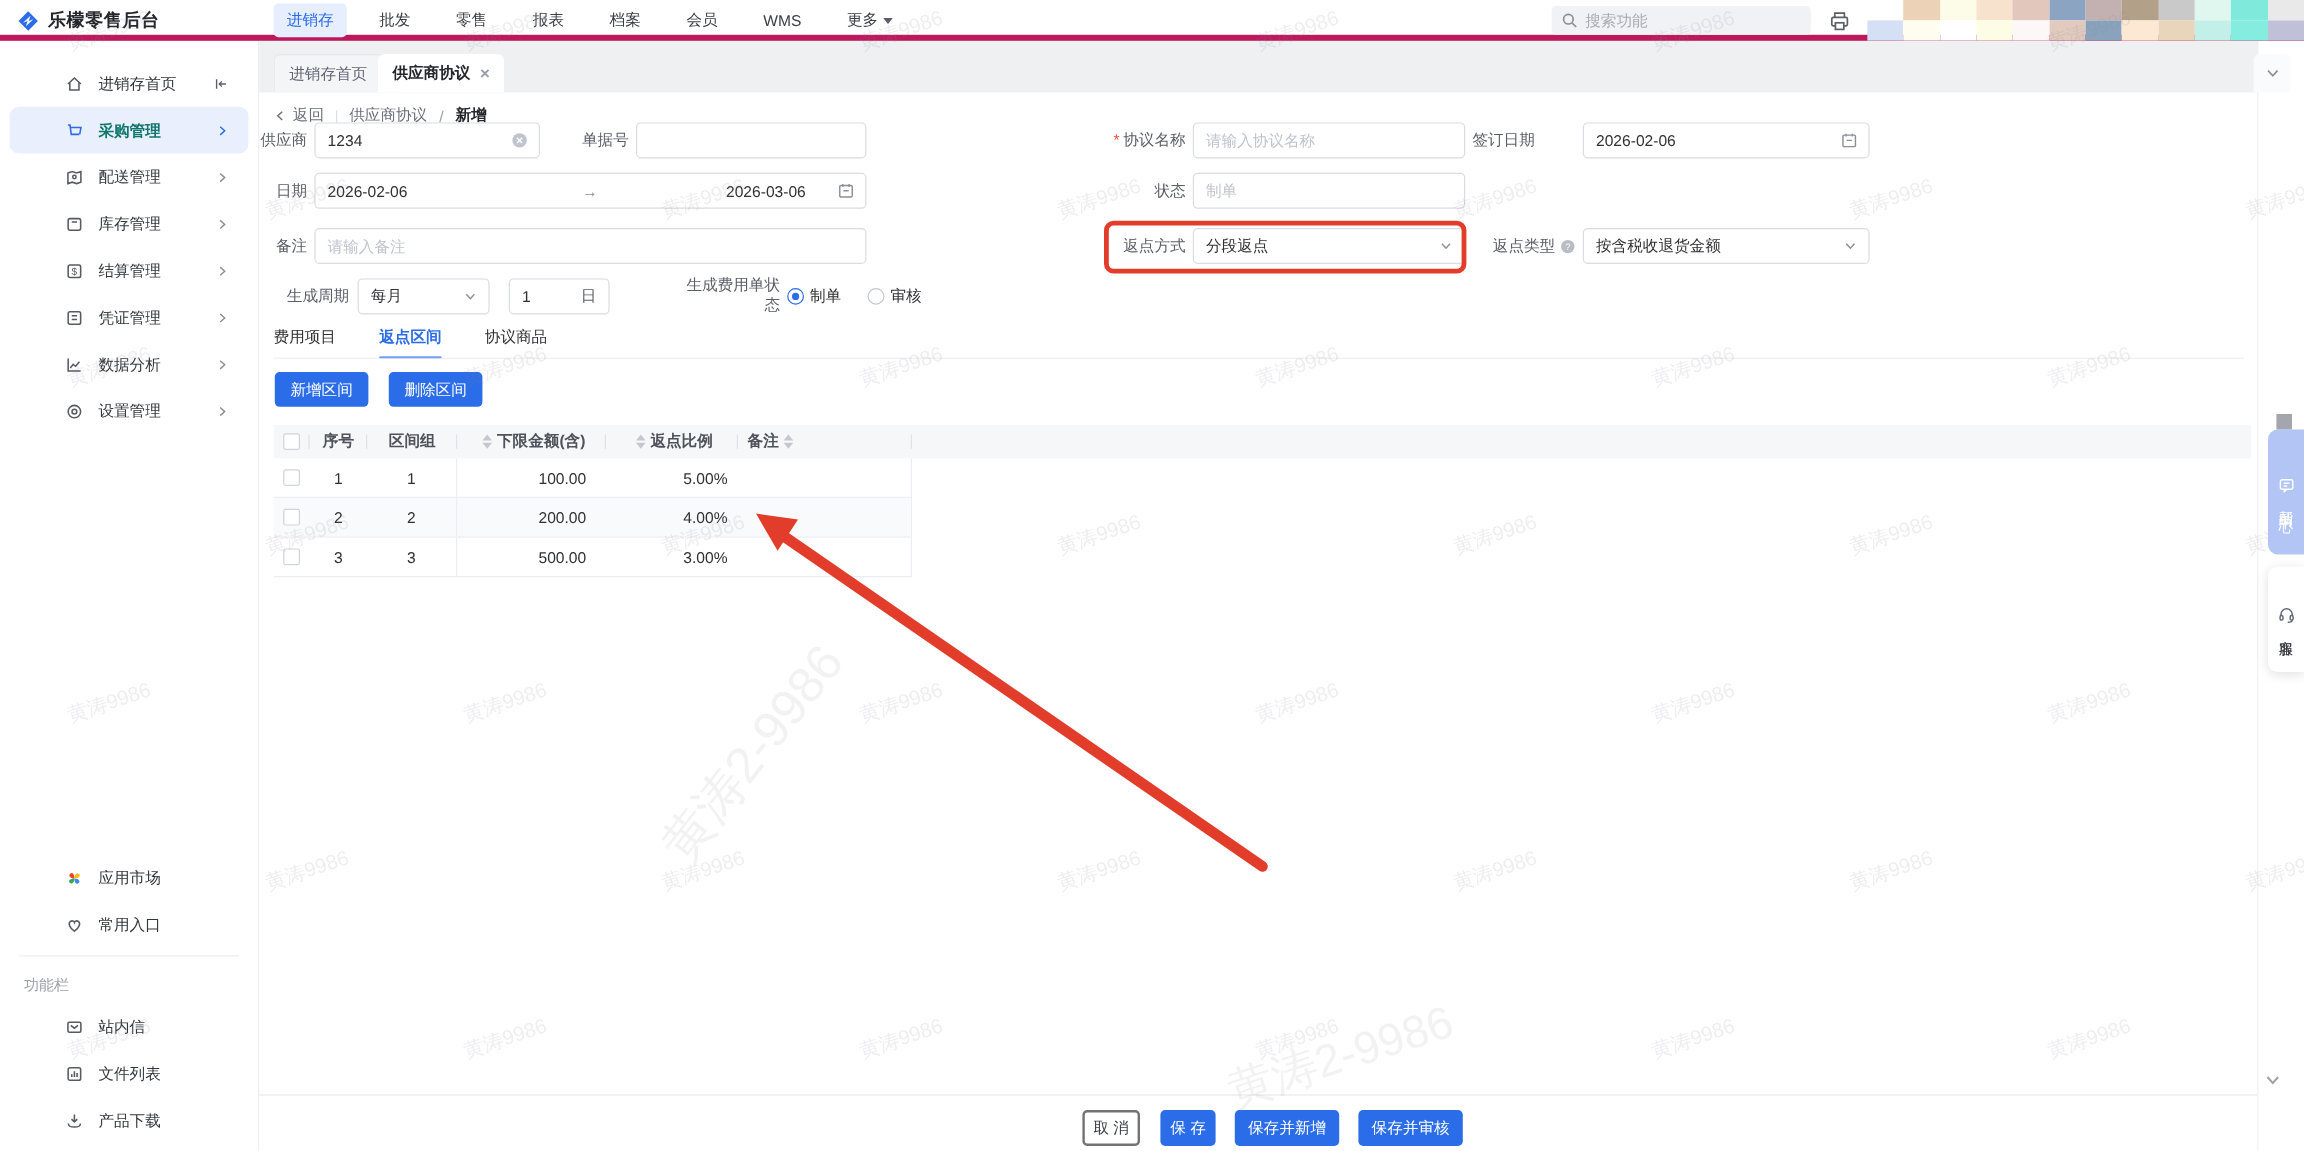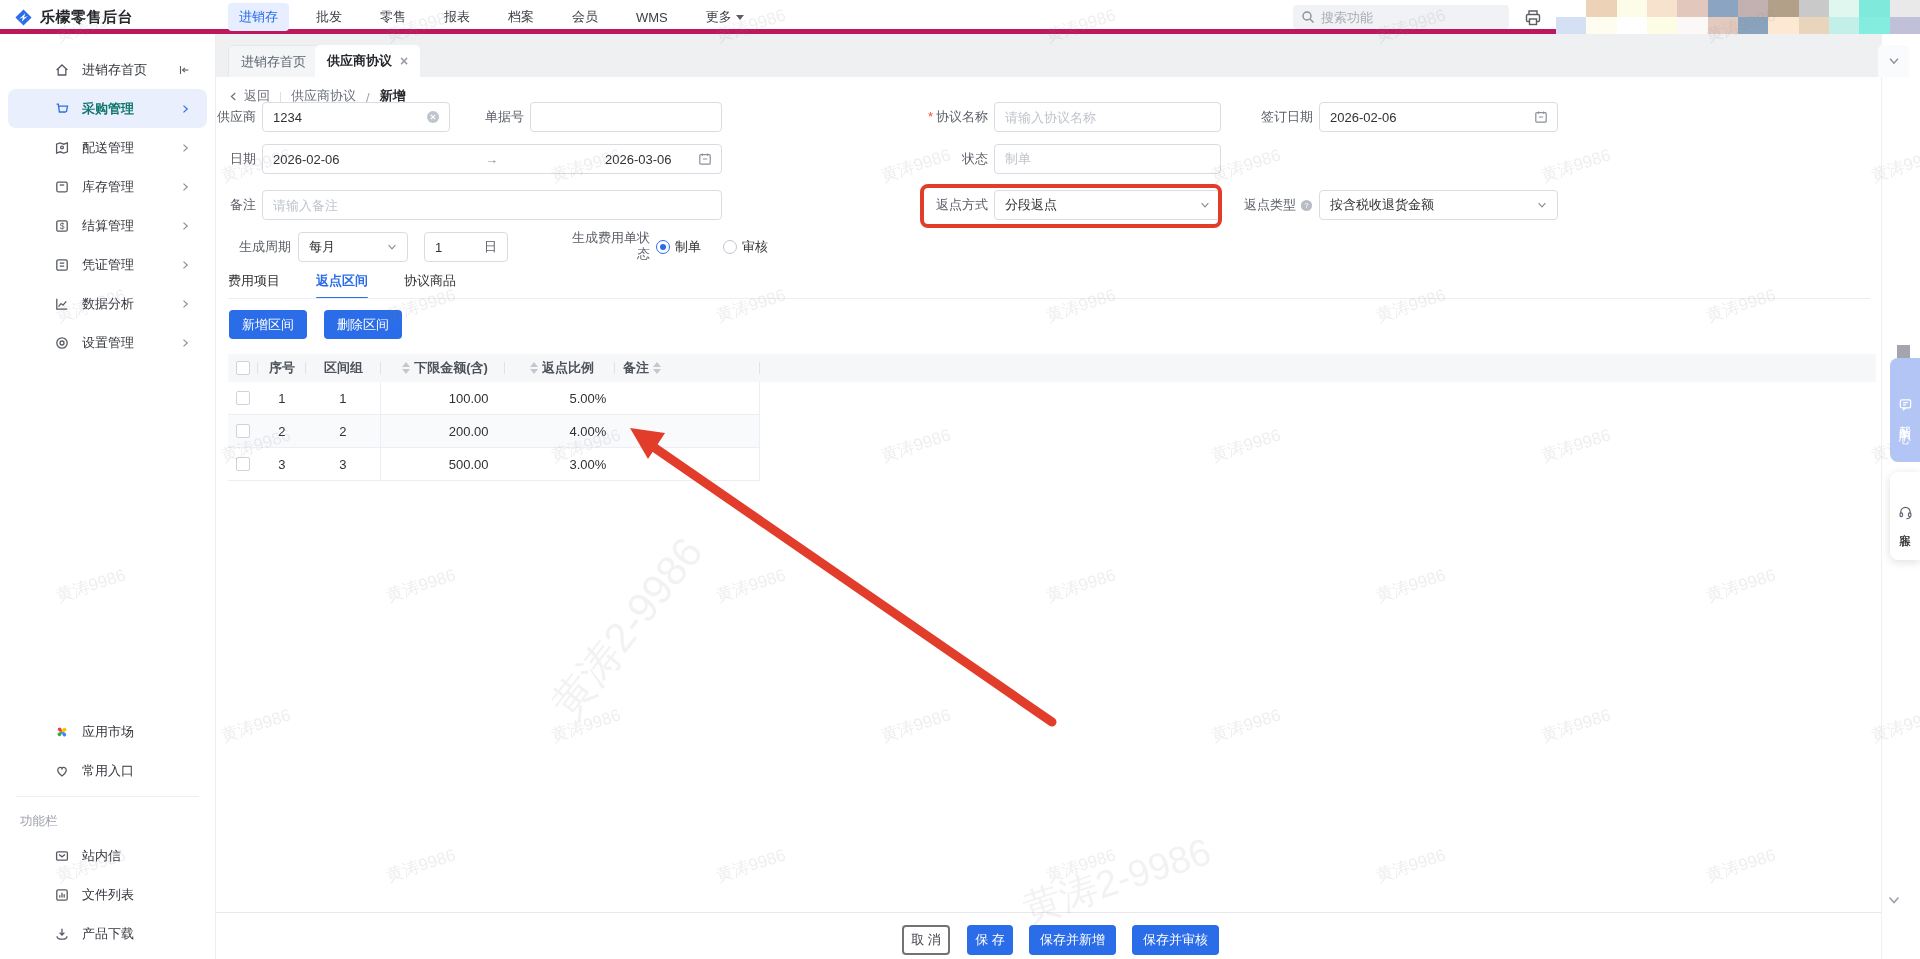--- a/index.html
+++ b/index.html
@@ -46,21 +46,21 @@
 .content{position:absolute;left:216px;top:77px;width:1666px;height:882px;background:#fff;border-right:1px solid #edeff2;z-index:8;}
 .breadcrumb{position:absolute;left:12px;top:6px;height:22px;display:flex;align-items:flex-end;gap:10px;color:#6b707a;}
 .bc-back{display:flex;align-items:center;gap:5px;cursor:pointer;}
 .bc-sep{width:1px;height:13px;background:#dcdfe5;}
 .bc-current{color:#24272c;font-weight:700;font-family:Liberation Serif, serif;}
 .bc-slash{color:#9ca0a8;}
 
 .frow{position:absolute;left:0;right:0;height:30px;}
 .lbl{position:absolute;height:30px;line-height:30px;text-align:right;color:#5a5e66;white-space:nowrap;}
 .lblA{left:-60px;width:100px;} .lblB{left:208px;width:100px;}
-.lblC{left:652px;width:120px;} .lblD{left:977px;width:120px;}
+.lblC{left:652px;width:120px;} .lblD{left:977px;width:120px;text-align:center;}
 .req::before{content:"*";color:#f2503f;margin-right:3px;}
 .ipt{position:absolute;height:30px;border:1px solid #d9dce3;border-radius:4px;background:#fff;display:flex;align-items:center;padding:0 10px;color:#303133;}
 .ipt input{border:none;outline:none;background:transparent;font-size:13px;color:#303133;width:100%;font-family:inherit;}
 .ipt input::placeholder{color:#bfc4cc;}
 .ipt .chev{position:absolute;right:9px;display:flex;}
 .ipt.disabled{color:#c0c4cc;}
 .gfs-label{position:absolute;left:345px;top:-2px;width:89px;line-height:16px;text-align:right;color:#5a5e66;}
 .radio-group{position:absolute;left:440px;top:0;height:30px;display:flex;align-items:center;gap:22px;}
 .radio-item{display:flex;align-items:center;gap:5px;cursor:pointer;}
 .radio{width:14px;height:14px;border-radius:50%;border:1px solid #c2c6cd;background:#fff;display:flex;align-items:center;justify-content:center;}

